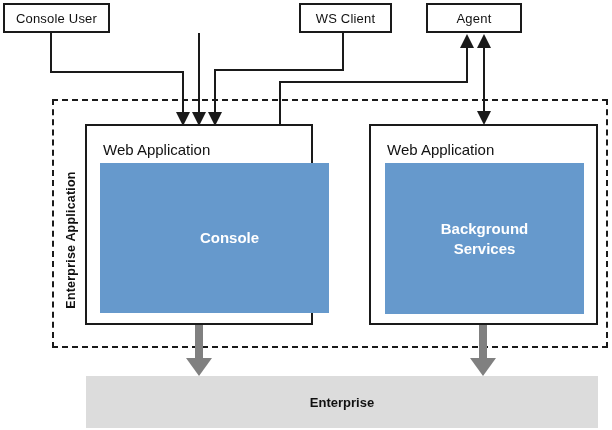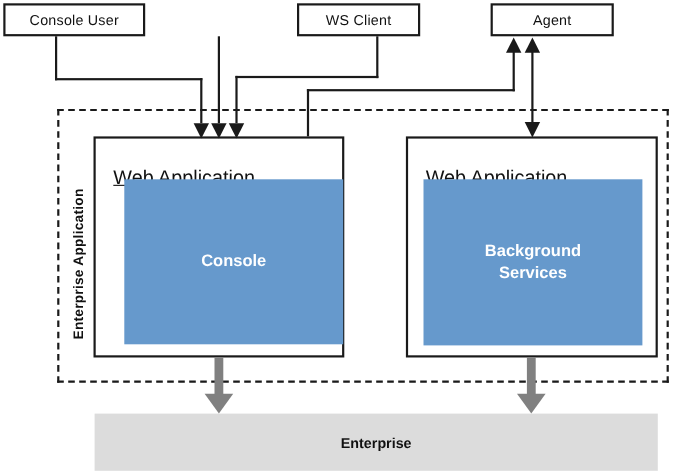--- a/index.html
+++ b/index.html
@@ -7,50 +7,50 @@
     position:relative;width:612px;height:430px;background:#fff;overflow:hidden;
     font-family:"Liberation Sans","DejaVu Sans",sans-serif;color:#111;
   }
   
   .node{
     position:absolute;top:3px;height:30px;background:#fff;
     border:2px solid var(--line);box-sizing:border-box;
     display:flex;align-items:center;justify-content:center;
     font-size:13px;letter-spacing:.2px;
   }
-  #node-console-user{left:3px;width:129px;}
+  #node-console-user{left:3px;width:107px;}
   #node-emcli-client{left:143px;width:111px;}
-  #node-ws-client{left:270px;width:112px;}
-  #node-agent{left:446px;width:112px;}
+  #node-ws-client{left:299px;width:93px;}
+  #node-agent{left:426px;width:96px;}
 
   
   .enterprise{
     position:absolute;left:52px;top:99px;width:556px;height:249px;
     border:2px dashed var(--line);box-sizing:border-box;background:transparent;
   }
   .enterprise-label{
     position:absolute;left:71px;top:240px;transform:translate(-50%,-50%) rotate(-90deg);
     transform-origin:center;white-space:nowrap;font-weight:bold;font-size:12.5px;
     letter-spacing:.2px;
   }
 
   
   .webapp{
     position:absolute;top:124px;height:201px;background:#fff;
     border:2px solid var(--line);box-sizing:border-box;
   }
   #webapp-left{left:85px;width:228px;}
   #webapp-right{left:369px;width:229px;}
-  .webapp-title{position:absolute;left:16px;top:25px;font-size:18px;text-decoration:underline;}
+  .webapp-title{position:absolute;left:16px;top:15px;font-size:15px;}
   .bluebox{
     position:absolute;background:var(--blue);
     display:flex;align-items:center;justify-content:center;text-align:center;
     color:#fff;font-weight:bold;font-size:15px;line-height:20px;
   }
-  #bluebox-console{left:26px;top:37px;width:199px;height:150px;}
+  #bluebox-console{left:13px;top:37px;width:199px;height:150px;padding-left:30px;}
   #bluebox-bg{left:14px;top:37px;width:199px;height:151px;}
   #bluebox-bg .bluebox-label{max-width:130px;}
 
   
   .repository{
     position:absolute;left:86px;top:376px;width:512px;height:52px;
     background:var(--repo);display:flex;align-items:center;justify-content:center;
     font-weight:bold;font-size:13px;color:#111;
   }
 

